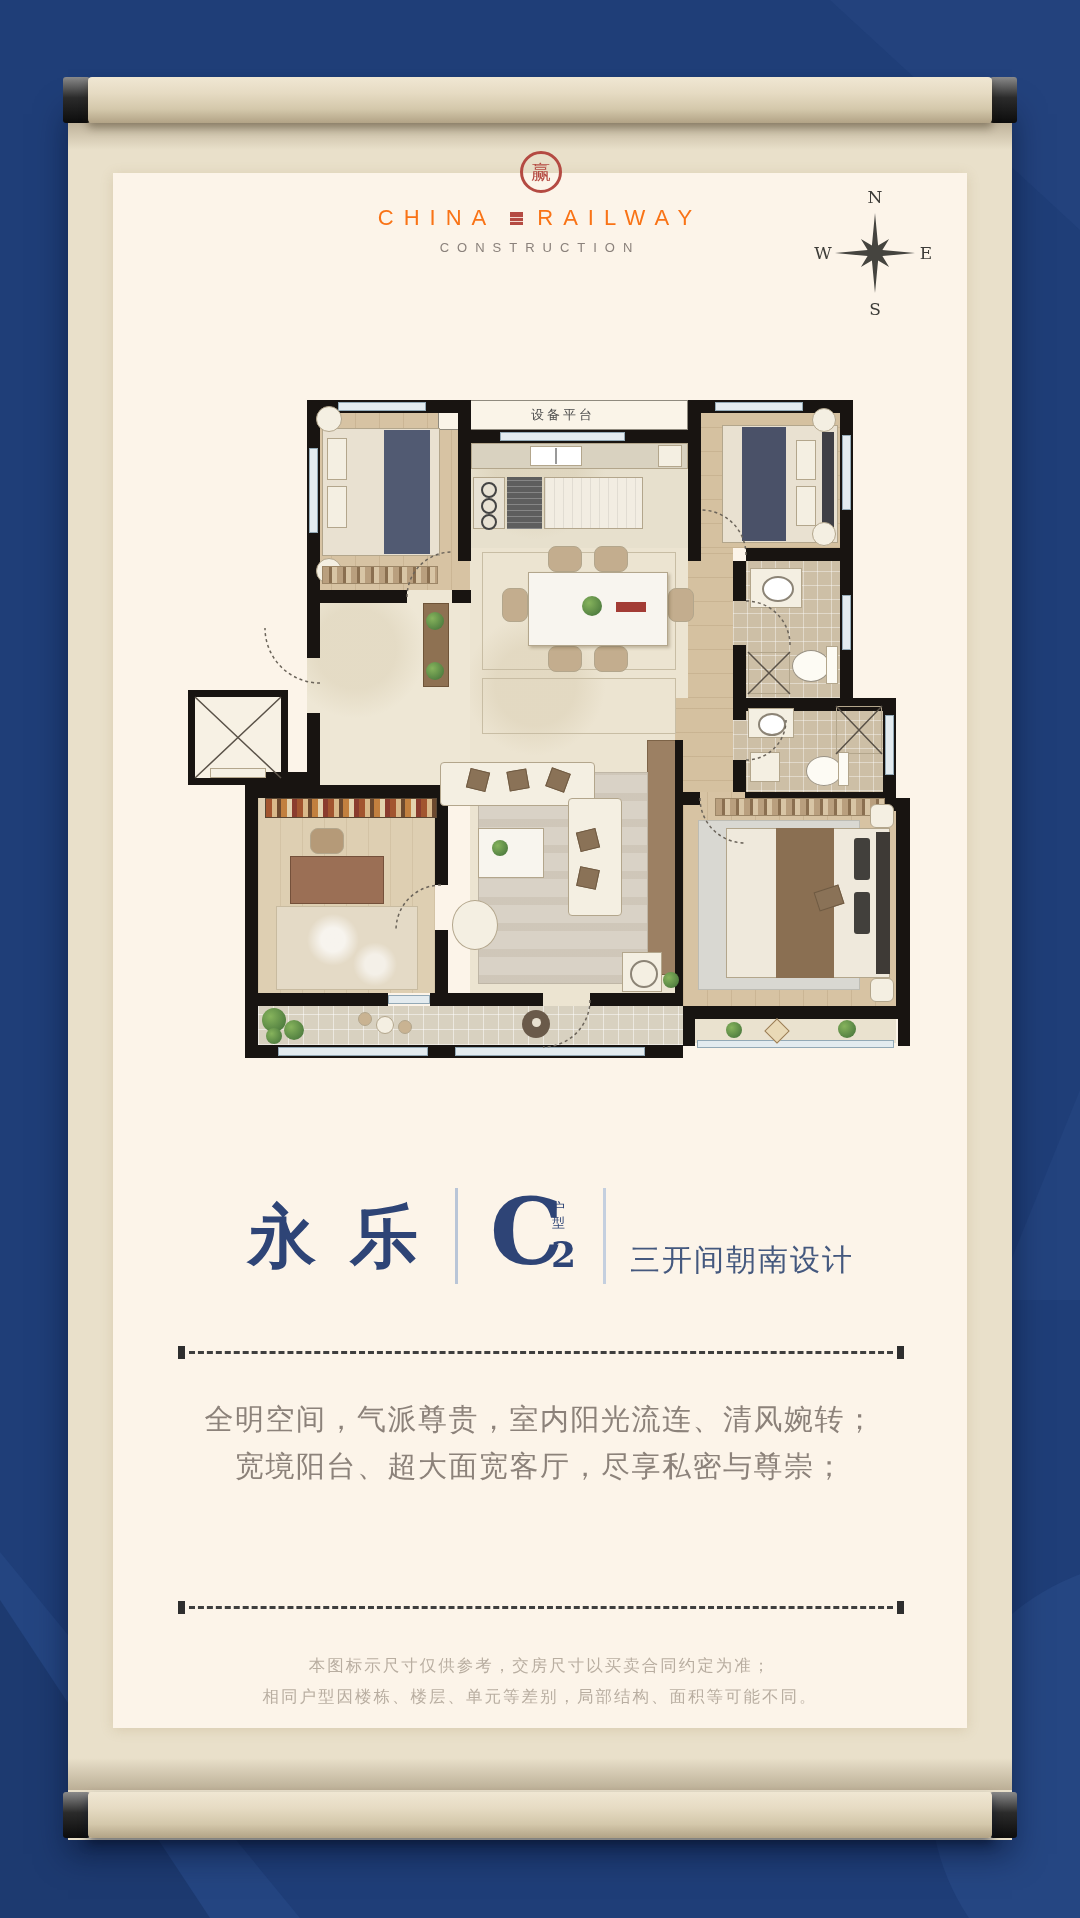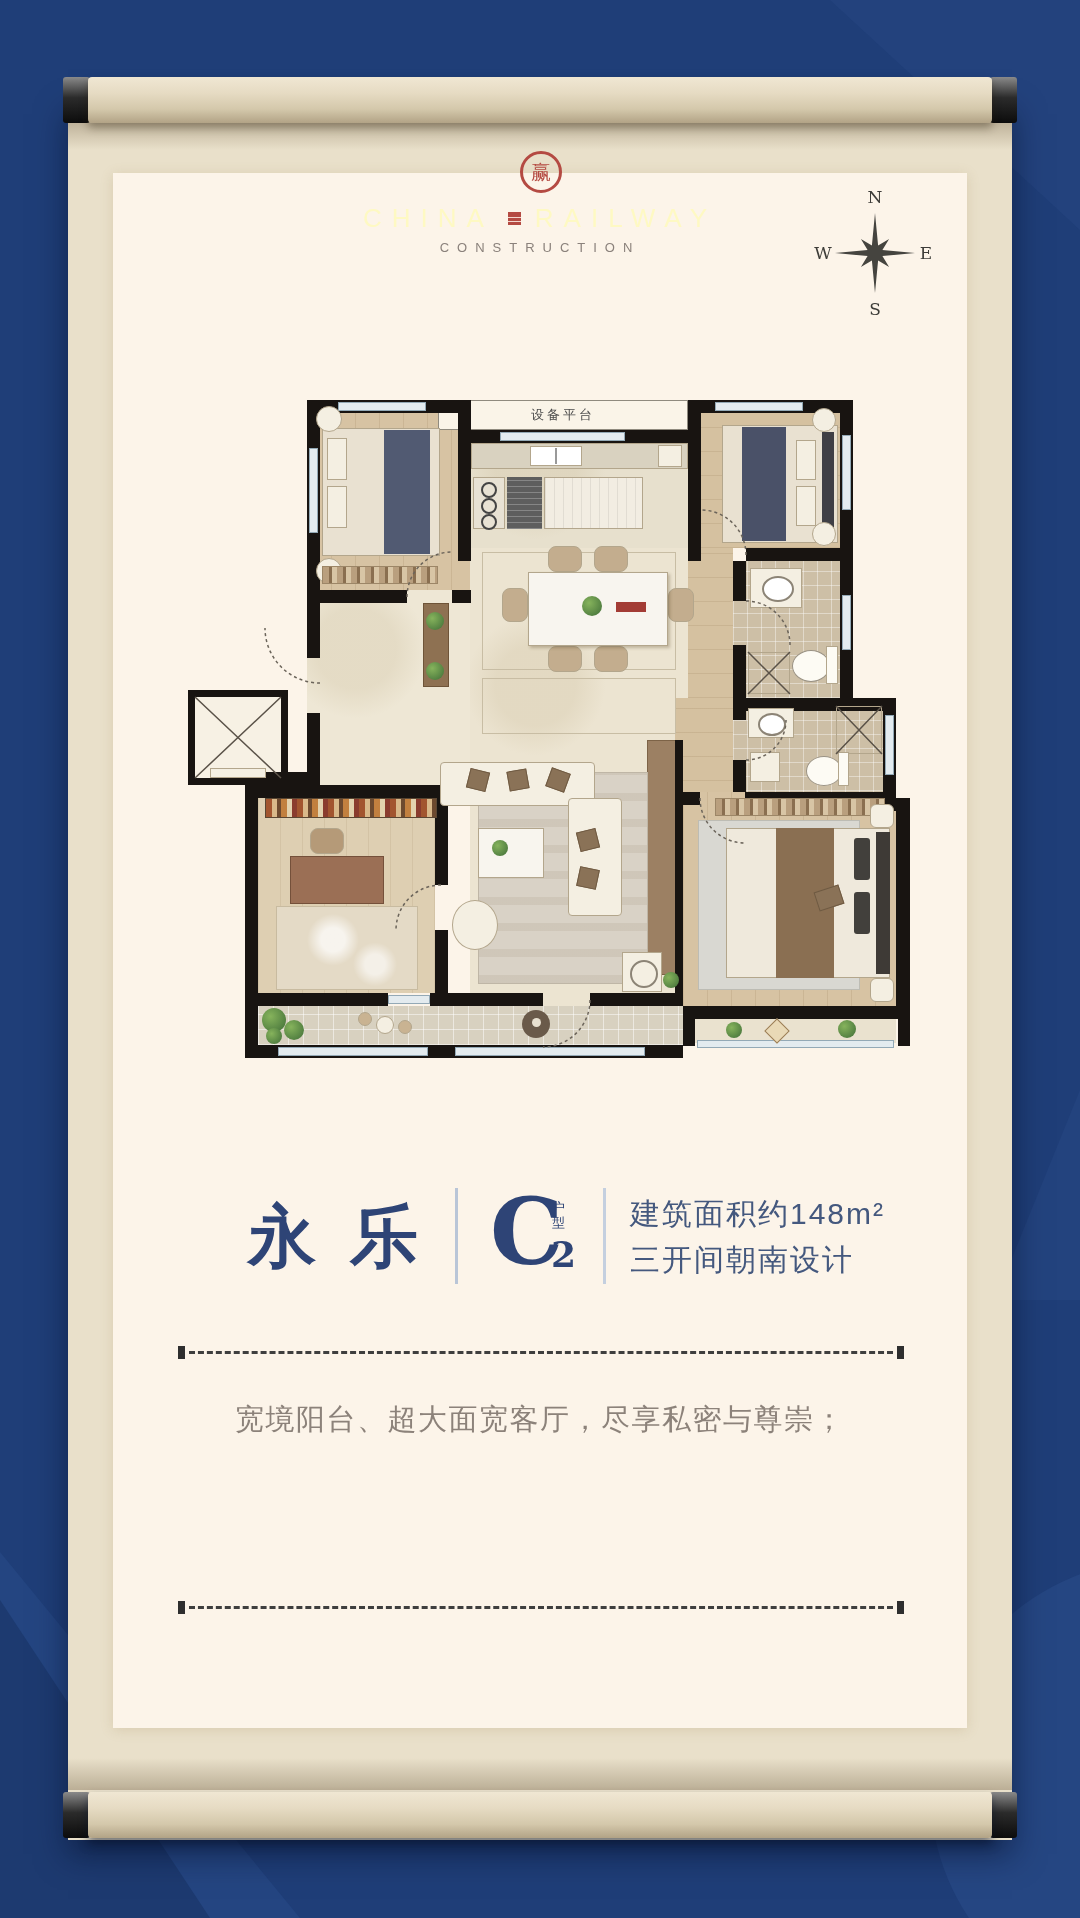--- a/index.html
+++ b/index.html
@@ -21,21 +21,21 @@
     background:#e9e0ca;
     background-image:radial-gradient(circle at 20% 30%,rgba(190,170,130,.18) 0 60px,transparent 90px),
       radial-gradient(circle at 75% 60%,rgba(190,170,130,.15) 0 80px,transparent 120px),
       radial-gradient(circle at 45% 85%,rgba(190,170,130,.14) 0 70px,transparent 100px);
     box-shadow:0 14px 30px rgba(5,15,40,.55);
   }
   .card{background:#fcf4e9;box-shadow:0 2px 12px rgba(150,120,70,.20);}
   
   .seal{border:3px solid #b44a42;border-radius:50%;color:#b44a42;
     font-family:"DejaVu Serif",serif;display:flex;align-items:center;justify-content:center;}
-  .brandline{color:#fef9c3;font-size:26px;letter-spacing:10px;font-family:"Liberation Sans",sans-serif;
+  .brandline{color:#f97316;font-size:22px;letter-spacing:10px;font-family:"Liberation Sans",sans-serif;
     display:flex;align-items:center;justify-content:center;gap:14px;}
   .brandmark{width:13px;height:13px;background:#b44a42;
     background-image:linear-gradient(0deg,transparent 0 3px,rgba(255,240,230,.85) 3px 4px,transparent 4px 7px,rgba(255,240,230,.85) 7px 8px,transparent 8px);}
   .brandsub{color:#8a817b;font-size:13px;letter-spacing:8px;text-align:center;}
   
   .wall{position:absolute;background:#181411;}
   .win{position:absolute;background:#e3ebef;border:1px solid #93a9b6;box-sizing:border-box;}
   .room{position:absolute;}
   .wood{background-color:#d7c3a3;background-image:repeating-linear-gradient(90deg,rgba(120,90,50,.13) 0 1px,transparent 1px 24px);}
   .woodv{background-color:#d5c1a0;background-image:repeating-linear-gradient(0deg,rgba(120,90,50,.13) 0 1px,transparent 1px 24px);}
@@ -302,33 +302,37 @@
         <path d="M578,252 l42,42 M620,252 l-42,42"></path>
         <path d="M666,306 l46,48 M712,306 l-46,48"></path>
       </g>
     </svg>
   </div>
   <div class="vdiv" style="left:455px;top:1188px;width:3px;height:96px;"></div>
   <div class="abs title-name" style="left:490px;top:1178px;font-size:92px;">C</div>
   <div class="abs" style="left:552px;top:1200px;width:15px;font-size:13px;line-height:15px;color:#2e4476;">户型</div>
   <div class="abs title-name" style="left:551px;top:1233px;font-size:36px;">2</div>
   <div class="vdiv" style="left:603px;top:1188px;width:3px;height:96px;background:#c4cfdf;"></div>
-  <div class="abs" style="left:630px;top:1194px;font-size:30px;letter-spacing:2px;color:#44587e;">建筑面积约148m²</div>
   <div class="abs" style="left:630px;top:1240px;font-size:30px;letter-spacing:2px;color:#44587e;">三开间朝南设计</div>
 
   <div class="dash-row" style="left:178px;top:1346px;width:726px;height:13px;">
     <div class="dash-cap"></div>
     <div class="dash-line"></div>
     <div class="dash-cap"></div>
   </div>
 
   <div class="abs desc" style="left:140px;top:1396px;width:800px;">
+    <div>全明空间，气派尊贵，室内阳光流连、清风婉转；</div>
     <div>宽境阳台、超大面宽客厅，尽享私密与尊崇；</div>
   </div>
 
   <div class="dash-row" style="left:178px;top:1601px;width:726px;height:13px;">
     <div class="dash-cap"></div>
     <div class="dash-line"></div>
     <div class="dash-cap"></div>
   </div>
 
+  <div class="abs disc" style="left:140px;top:1650px;width:800px;">
+    <div>本图标示尺寸仅供参考，交房尺寸以买卖合同约定为准；</div>
+    <div>相同户型因楼栋、楼层、单元等差别，局部结构、面积等可能不同。</div>
+  </div>
 
 </div>
 
 </body></html>

